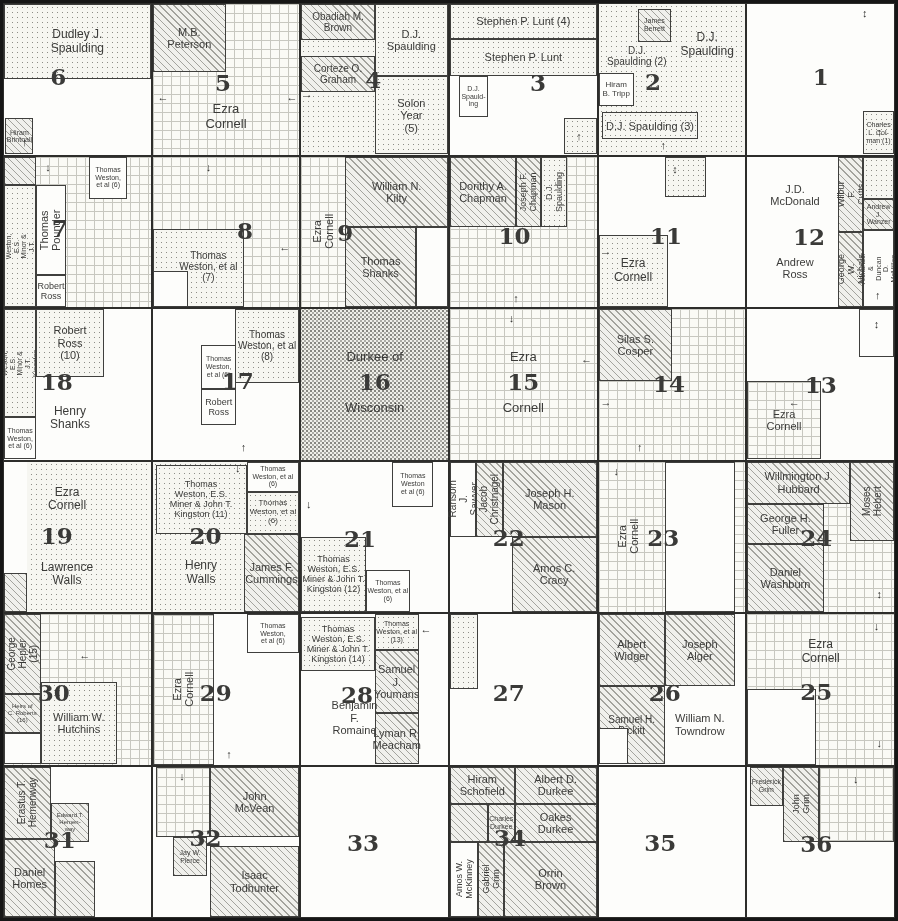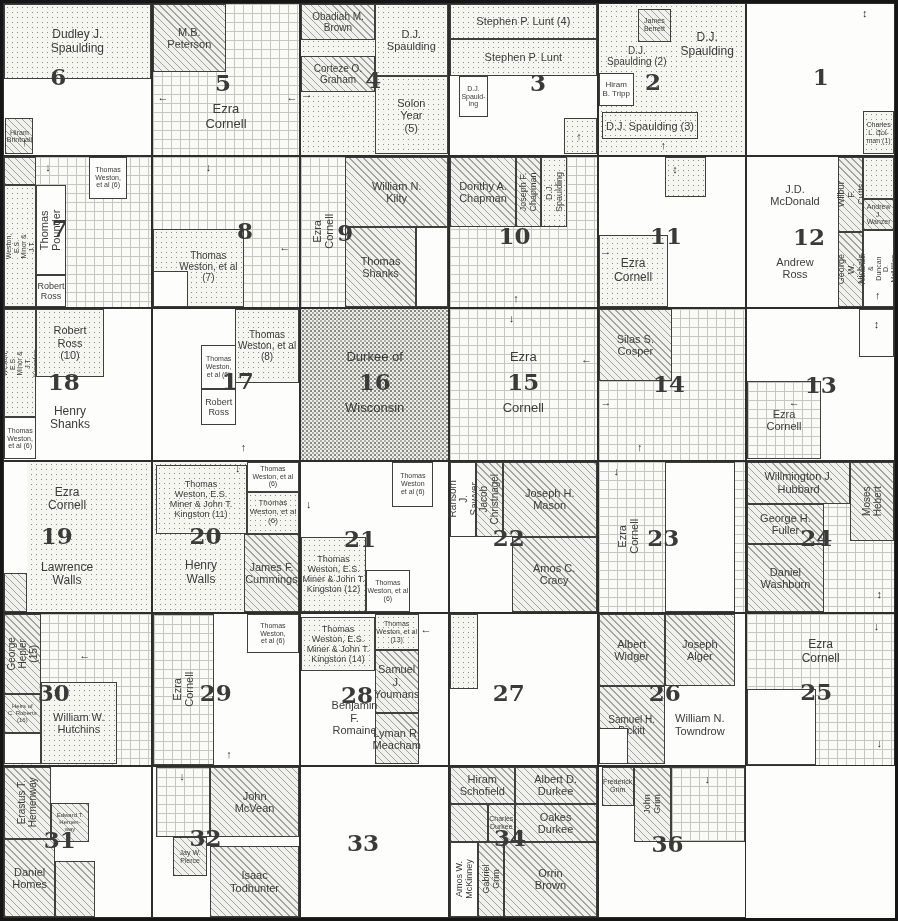--- a/index.html
+++ b/index.html
@@ -262,21 +262,21 @@
       </div>
       <div class="parcel p-none" style="left: 22%; top: 50%; width: 46%; height: 45%;">
         <span class="lbl" style="font-size: 12px;">Henry
 Shanks</span>
       </div>
       <div class="parcel p-white bordered" style="left: 0%; top: 72%; width: 22%; height: 28%;">
         <span class="lbl" style="font-size: 7px;">Thomas
 Weston,
 et al (6)</span>
       </div>
-      <span class="num" style="left: 36%; top: 48%; margin-left: 7px;">18</span>
+      <span class="num" style="left: 36%; top: 48%;">18</span>
     </div>
     <div class="section p-white">
       <div class="parcel p-white bordered" style="left: 33%; top: 24%; width: 24%; height: 29%;">
         <span class="lbl" style="font-size: 7px;">Thomas
 Weston,
 et al (6)</span>
       </div>
       <div class="parcel p-white bordered" style="left: 33%; top: 53%; width: 24%; height: 24%;">
         <span class="lbl" style="font-size: 9px;">Robert
 Ross</span>
@@ -590,20 +590,23 @@
         <span class="lbl v" style="font-size: 9px;">Gabriel
 Grim</span>
       </div>
       <div class="parcel p-hatch bordered" style="left: 37%; top: 50%; width: 63%; height: 50%;">
         <span class="lbl" style="font-size: 11px;">Orrin
 Brown</span>
       </div>
       <span class="num" style="left: 41%; top: 47%;">34</span>
     </div>
     <div class="section p-white">
+      <span class="num" style="left: 42%; top: 50%;">35</span>
+    </div>
+    <div class="section p-white">
       <div class="parcel p-hatch bordered" style="left: 2%; top: 0%; width: 22%; height: 26%;">
         <span class="lbl" style="font-size: 7px;">Frederick
 Grim</span>
       </div>
       <div class="parcel p-hatch bordered" style="left: 24%; top: 0%; width: 25%; height: 50%;">
         <span class="lbl v" style="font-size: 9px;">John
 Grim</span>
       </div>
       <div class="parcel p-grid bordered" style="left: 49%; top: 0%; width: 51%; height: 50%;"></div>
       <span class="arrow" style="left: 74%; top: 8%;">↓</span>

